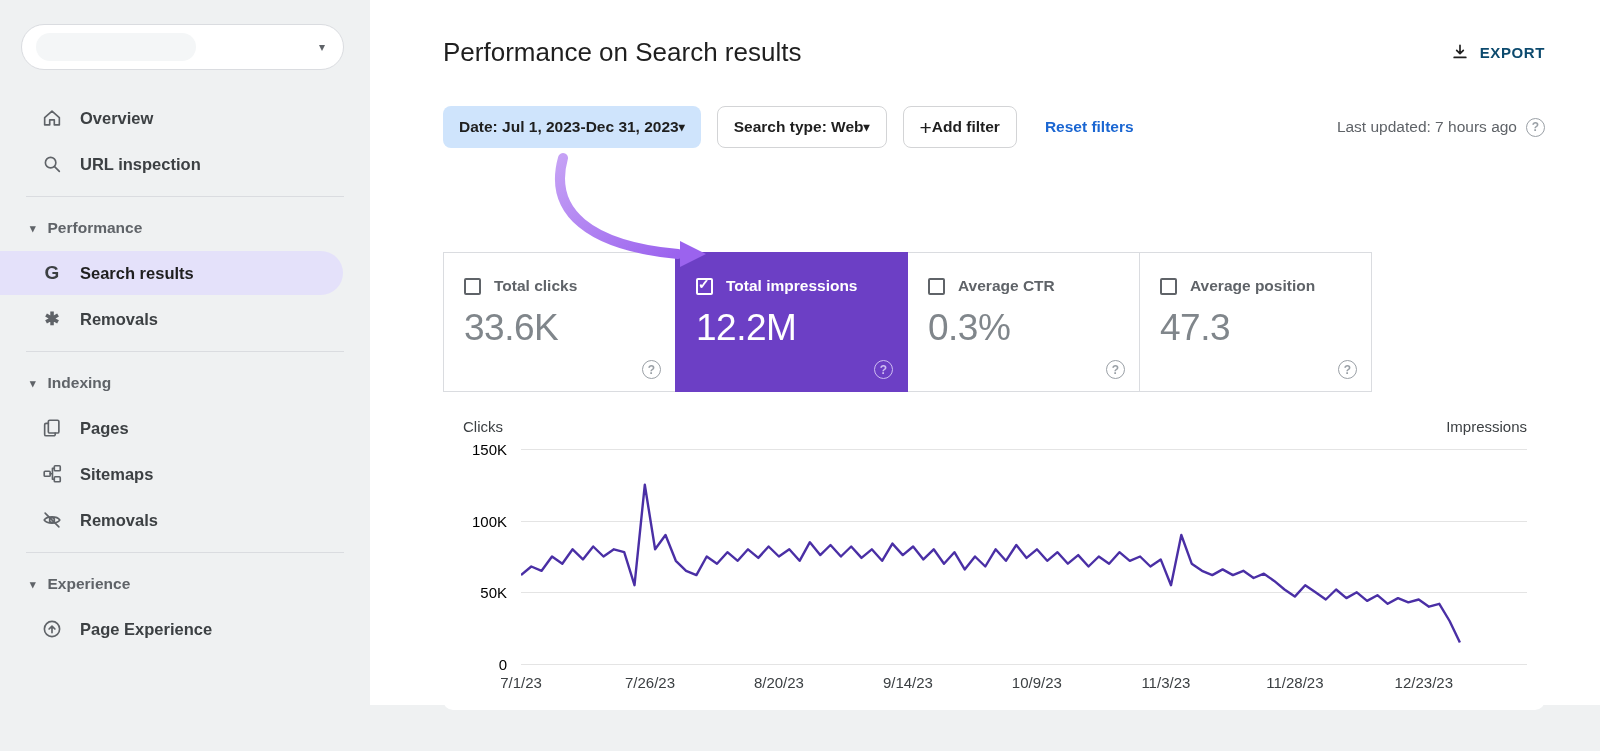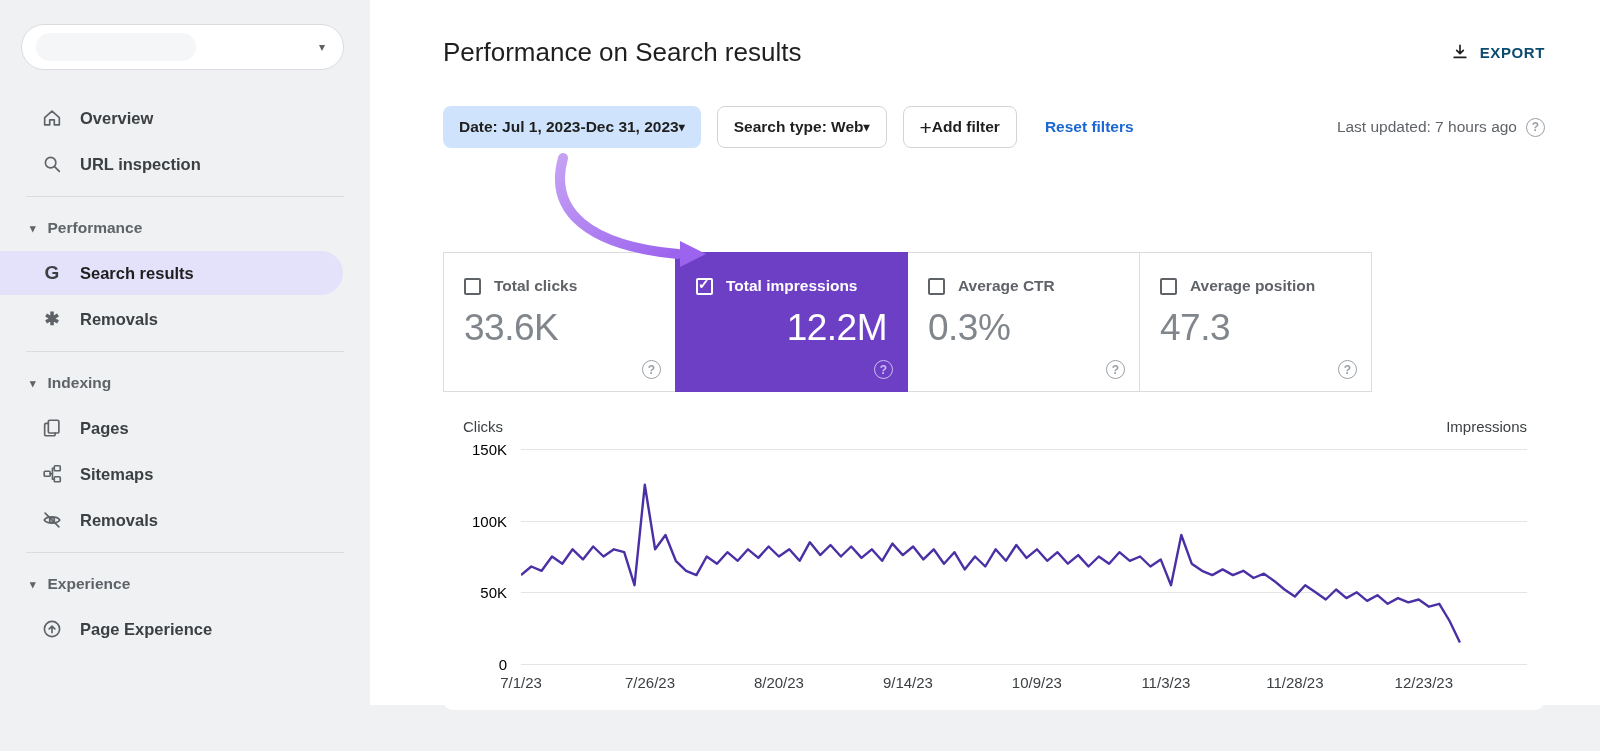--- a/index.html
+++ b/index.html
@@ -85,21 +85,21 @@
   .card-top { display: flex; align-items: center; gap: 13px; }
   .cbx { width: 17px; height: 17px; border: 2px solid #5f6368; border-radius: 2px;
          position: relative; flex: none; cursor: pointer; }
   .card.selected .cbx { border-color: #fff; }
   .card.selected .cbx::after { content: "✓"; position: absolute; top: -4px; left: 0;
          color: #fff; font-size: 14px; font-weight: 700; }
   .card-label { font-size: 15.5px; font-weight: 600; color: #5f6368; white-space: nowrap; }
   .card.selected .card-label { color: #fff; }
   .card-value { margin-top: 12px; font-size: 37px; font-weight: 400;
                 color: #80868b; letter-spacing: -.5px; }
-  .card.selected .card-value { color: #fff; text-align: right; }
+  .card.selected .card-value { color: #fff; }
   .card .help { position: absolute; right: 14px; bottom: 12px; }
   .card.selected .help { border-color: #cebdf2; color: #cebdf2; }
 
   
   .chart-area { padding: 26px 18px 0 20px; }
   .chart-head { display: flex; justify-content: space-between;
                 font-size: 15px; color: #3c4043; margin-bottom: 14px; }
   .plot-row { display: flex; }
   .yaxis { width: 58px; flex: none; position: relative; }
   .ytick { position: absolute; right: 14px; transform: translateY(-50%);

